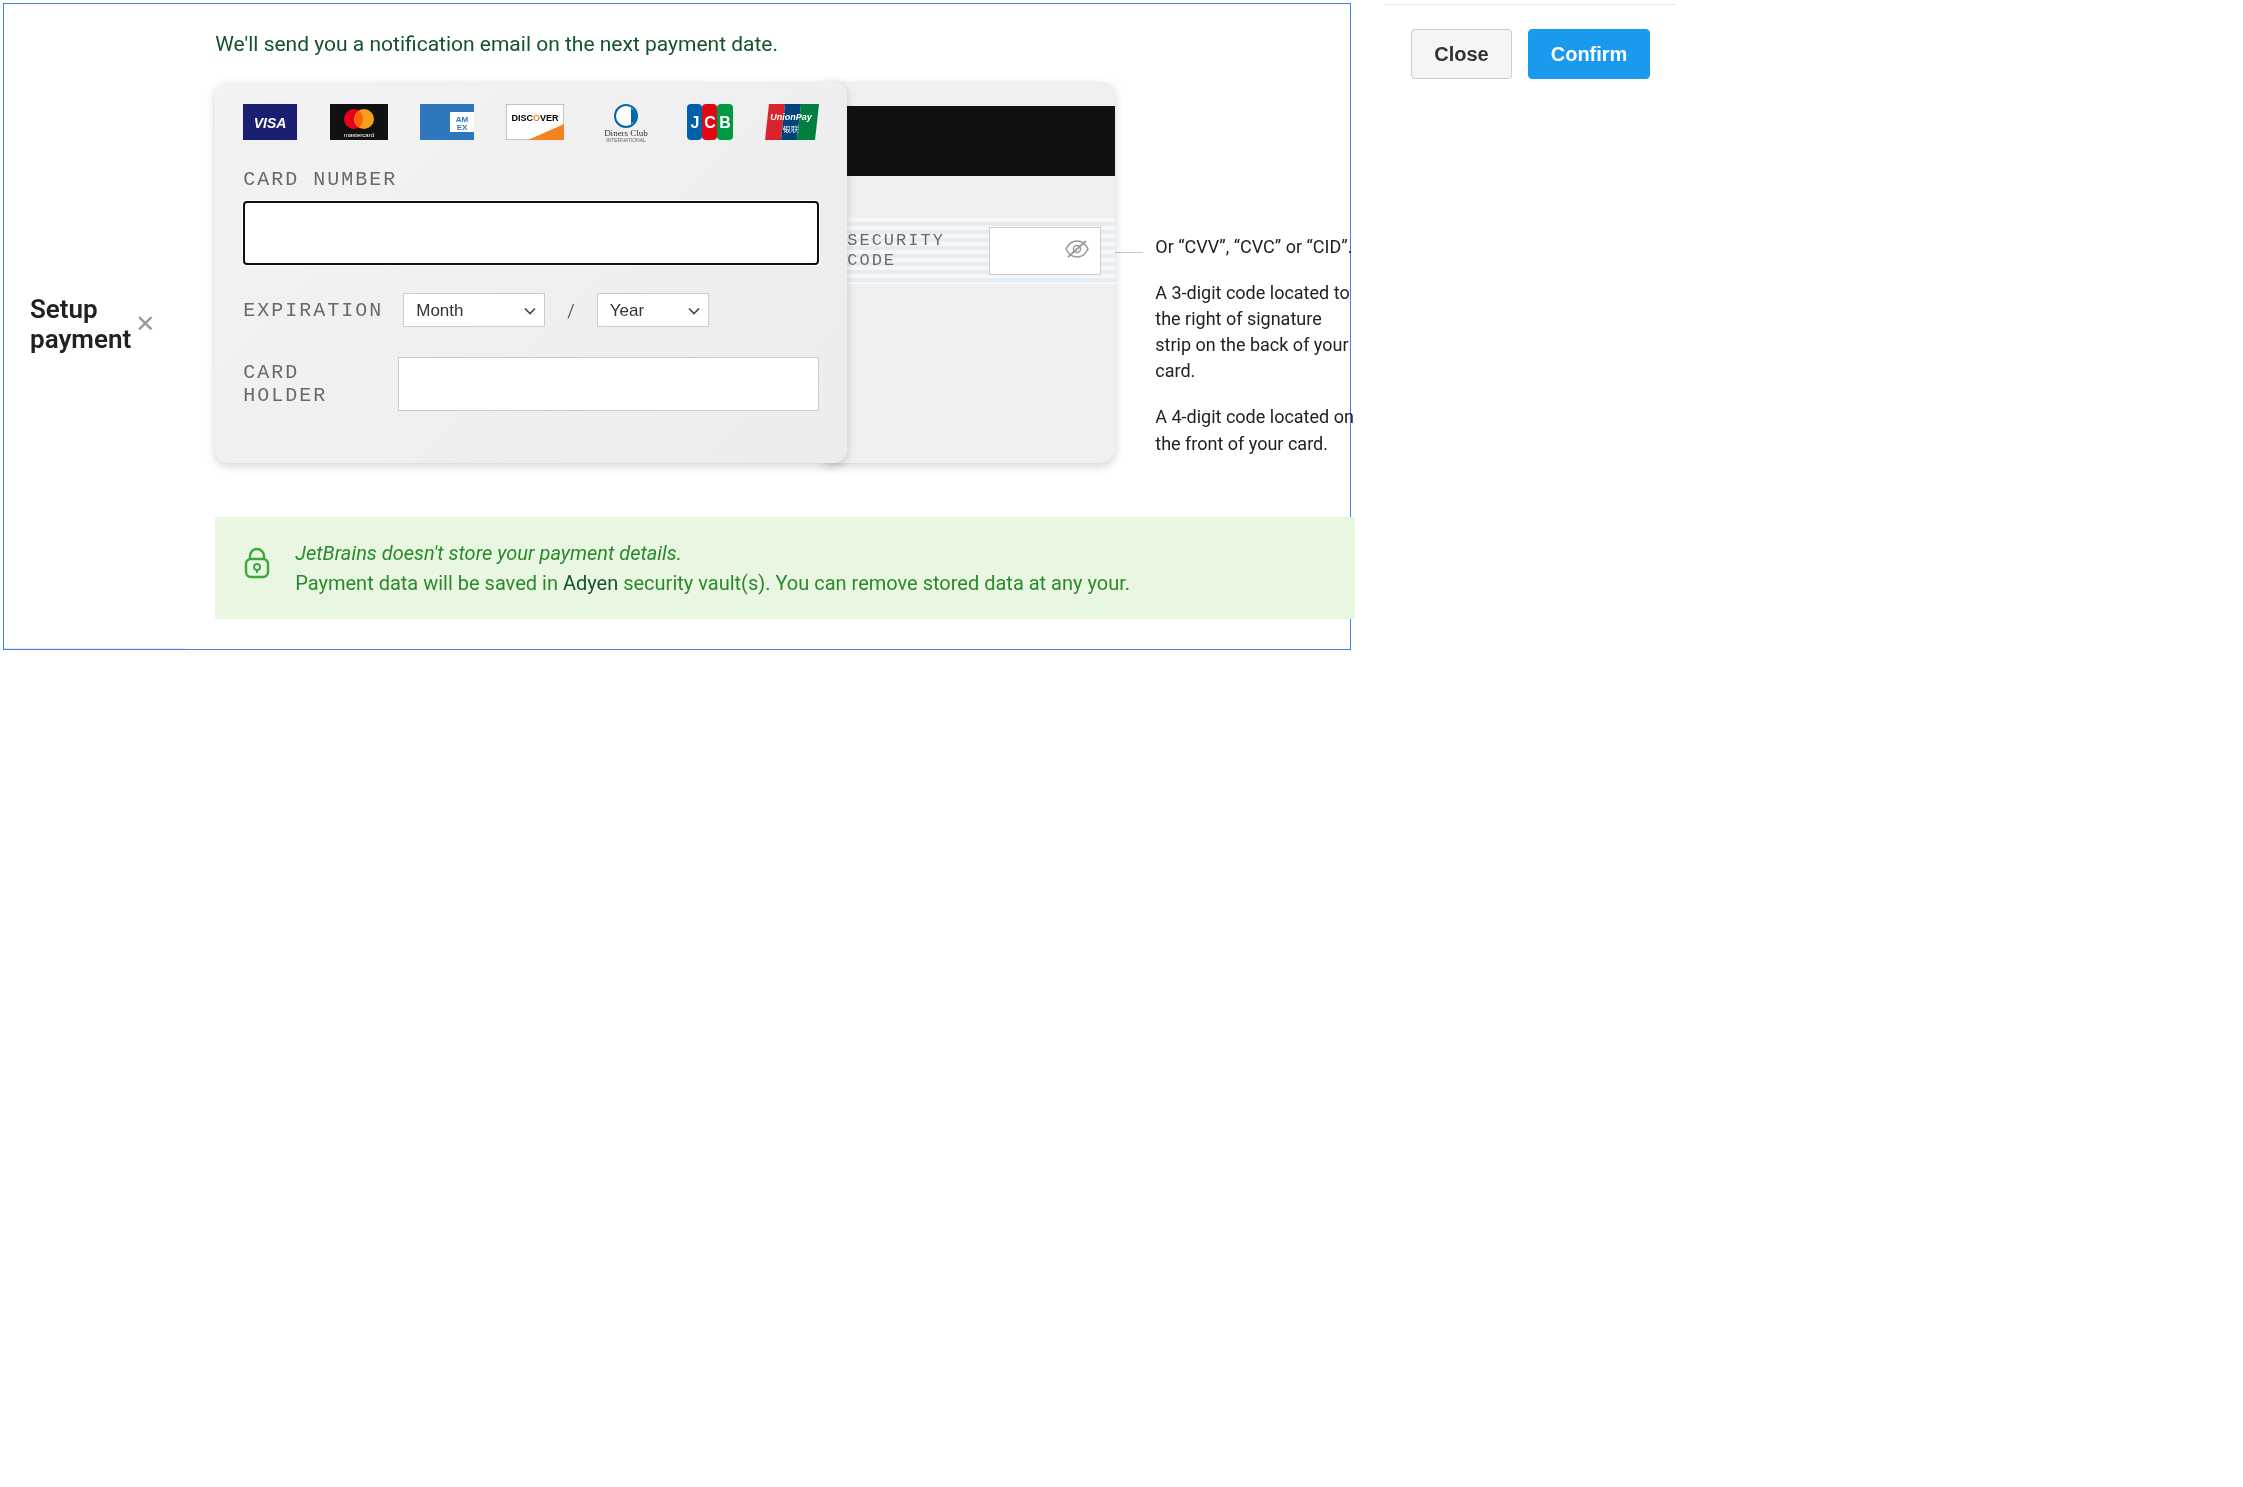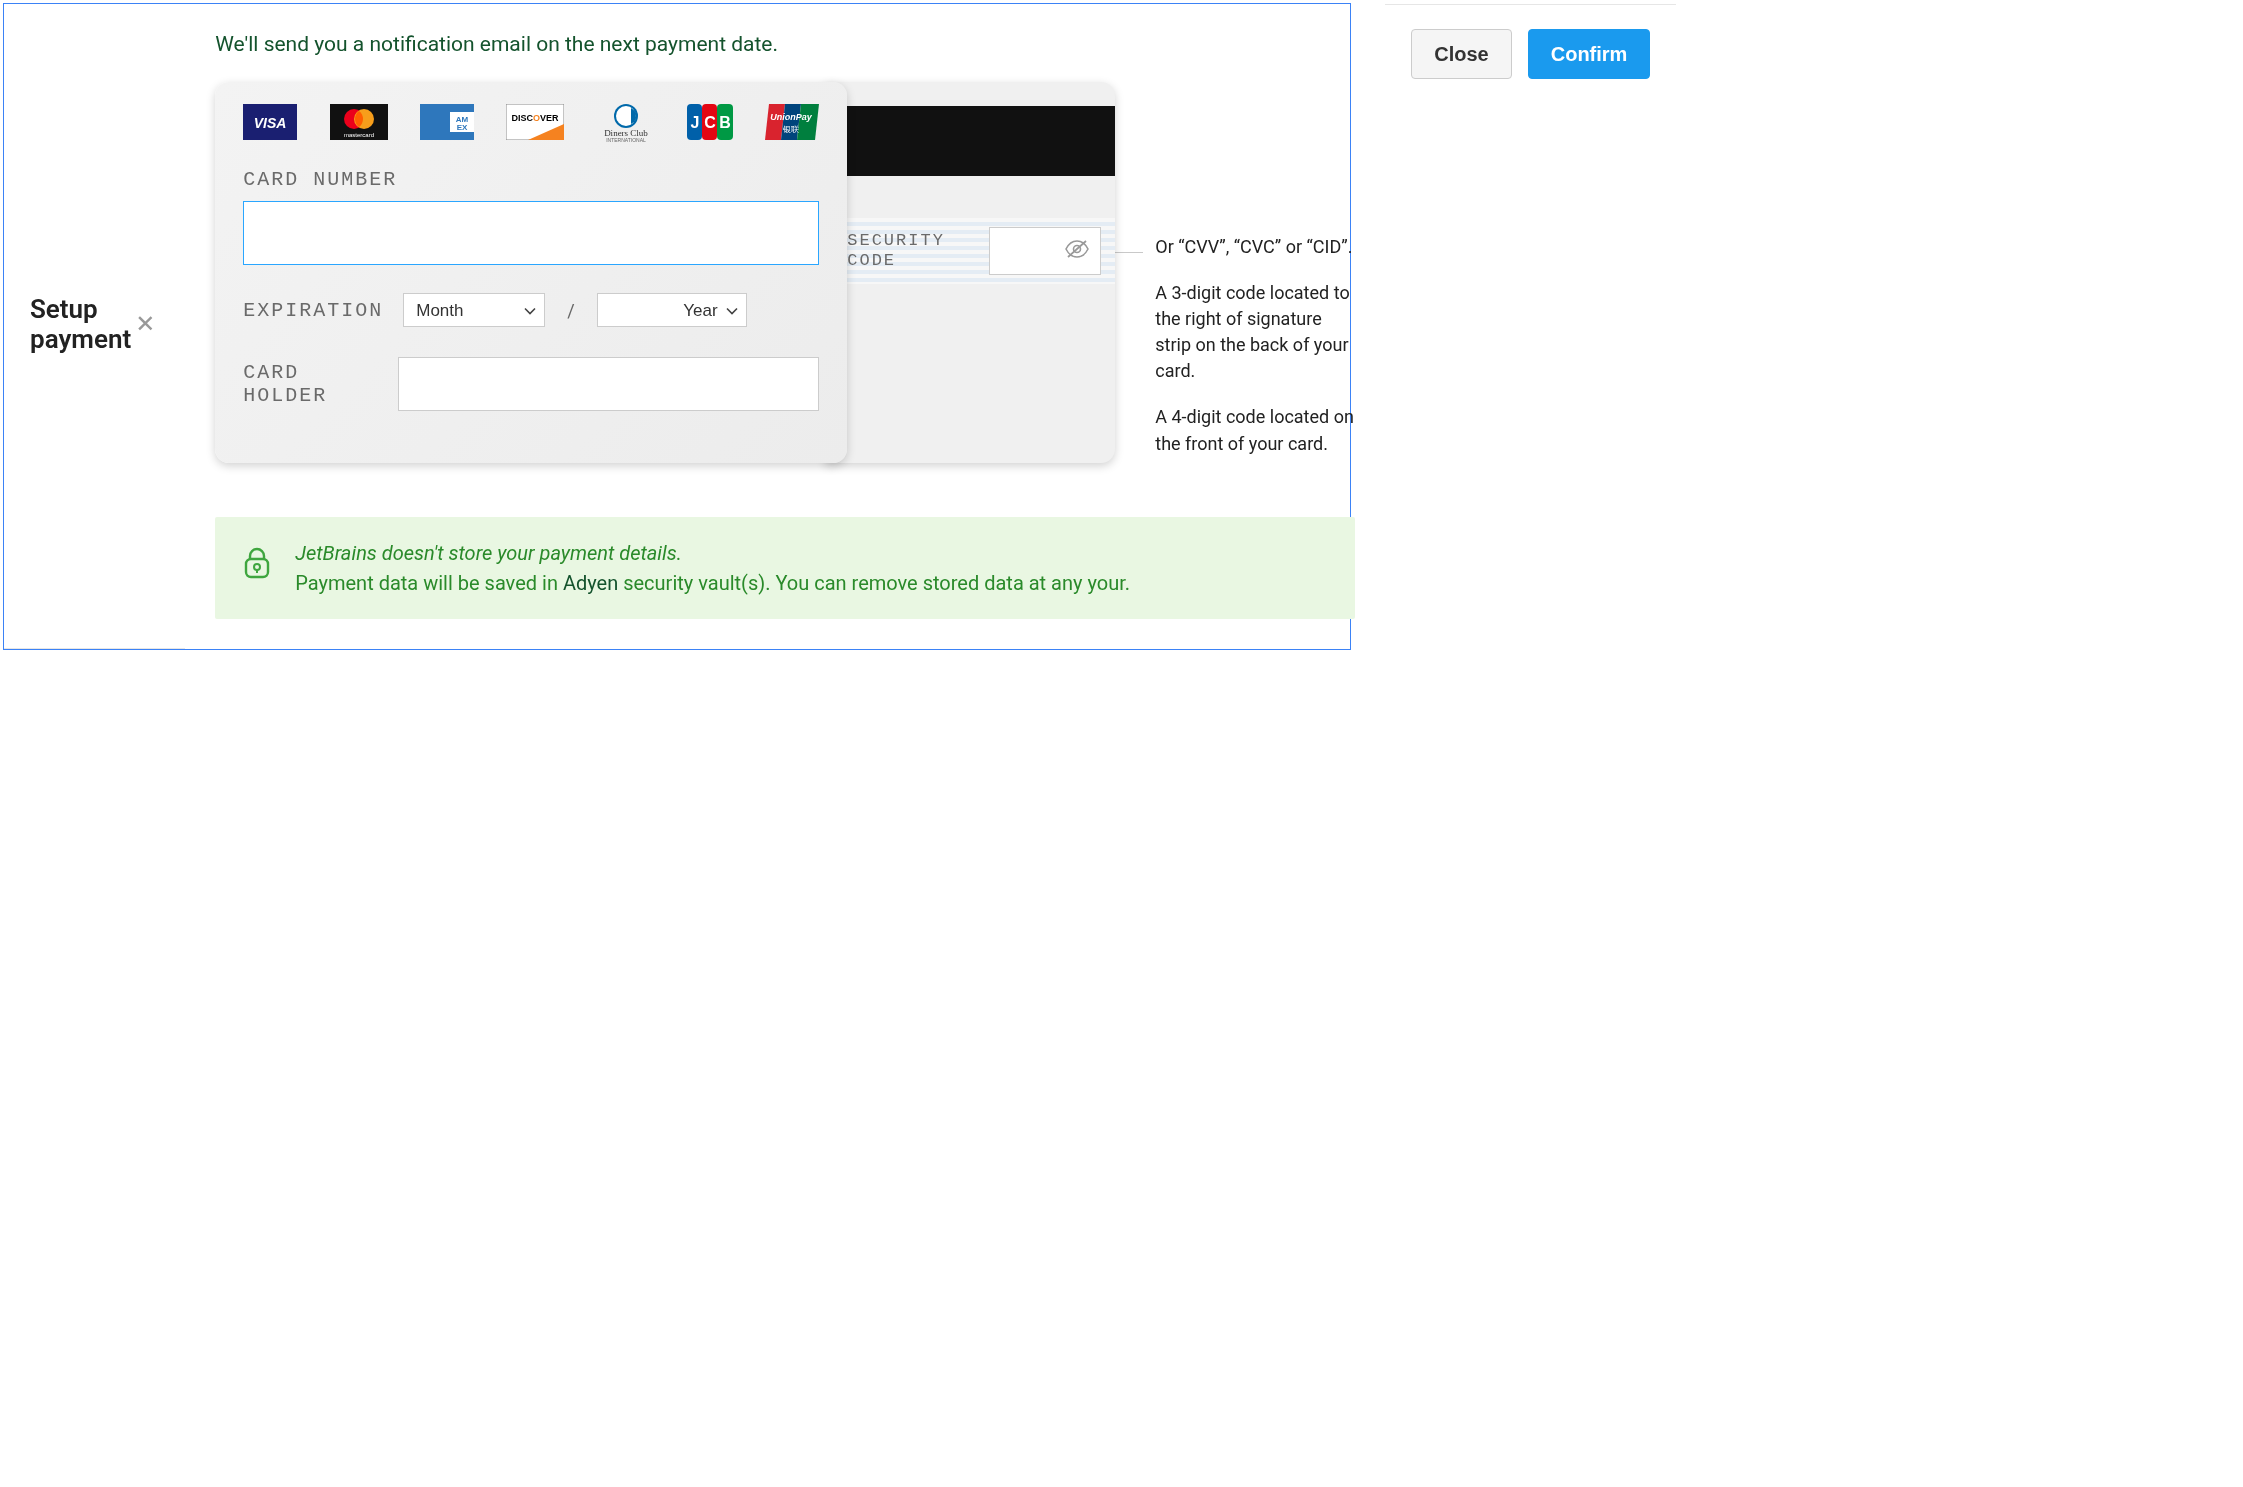--- a/index.html
+++ b/index.html
@@ -308,21 +308,21 @@
               <option>Month</option>
             </select>
             <span class="select-caret">
               <svg width="12" height="8" viewBox="0 0 12 8">
                   <path d="M1 1 L6 6 L11 1" stroke="#444" stroke-width="1.6" fill="none"></path>
                 </svg>
             </span>
           </span>
           <span class="slash">/</span>
           <span class="select-wrap">
-            <select class="exp-select" style="width:150px;text-align:right;">
+            <select class="exp-select" style="width:112px;">
               <option>Year</option>
             </select>
             <span class="select-caret">
               <svg width="12" height="8" viewBox="0 0 12 8">
                   <path d="M1 1 L6 6 L11 1" stroke="#444" stroke-width="1.6" fill="none"></path>
                 </svg>
             </span>
           </span>
         </div>
 

